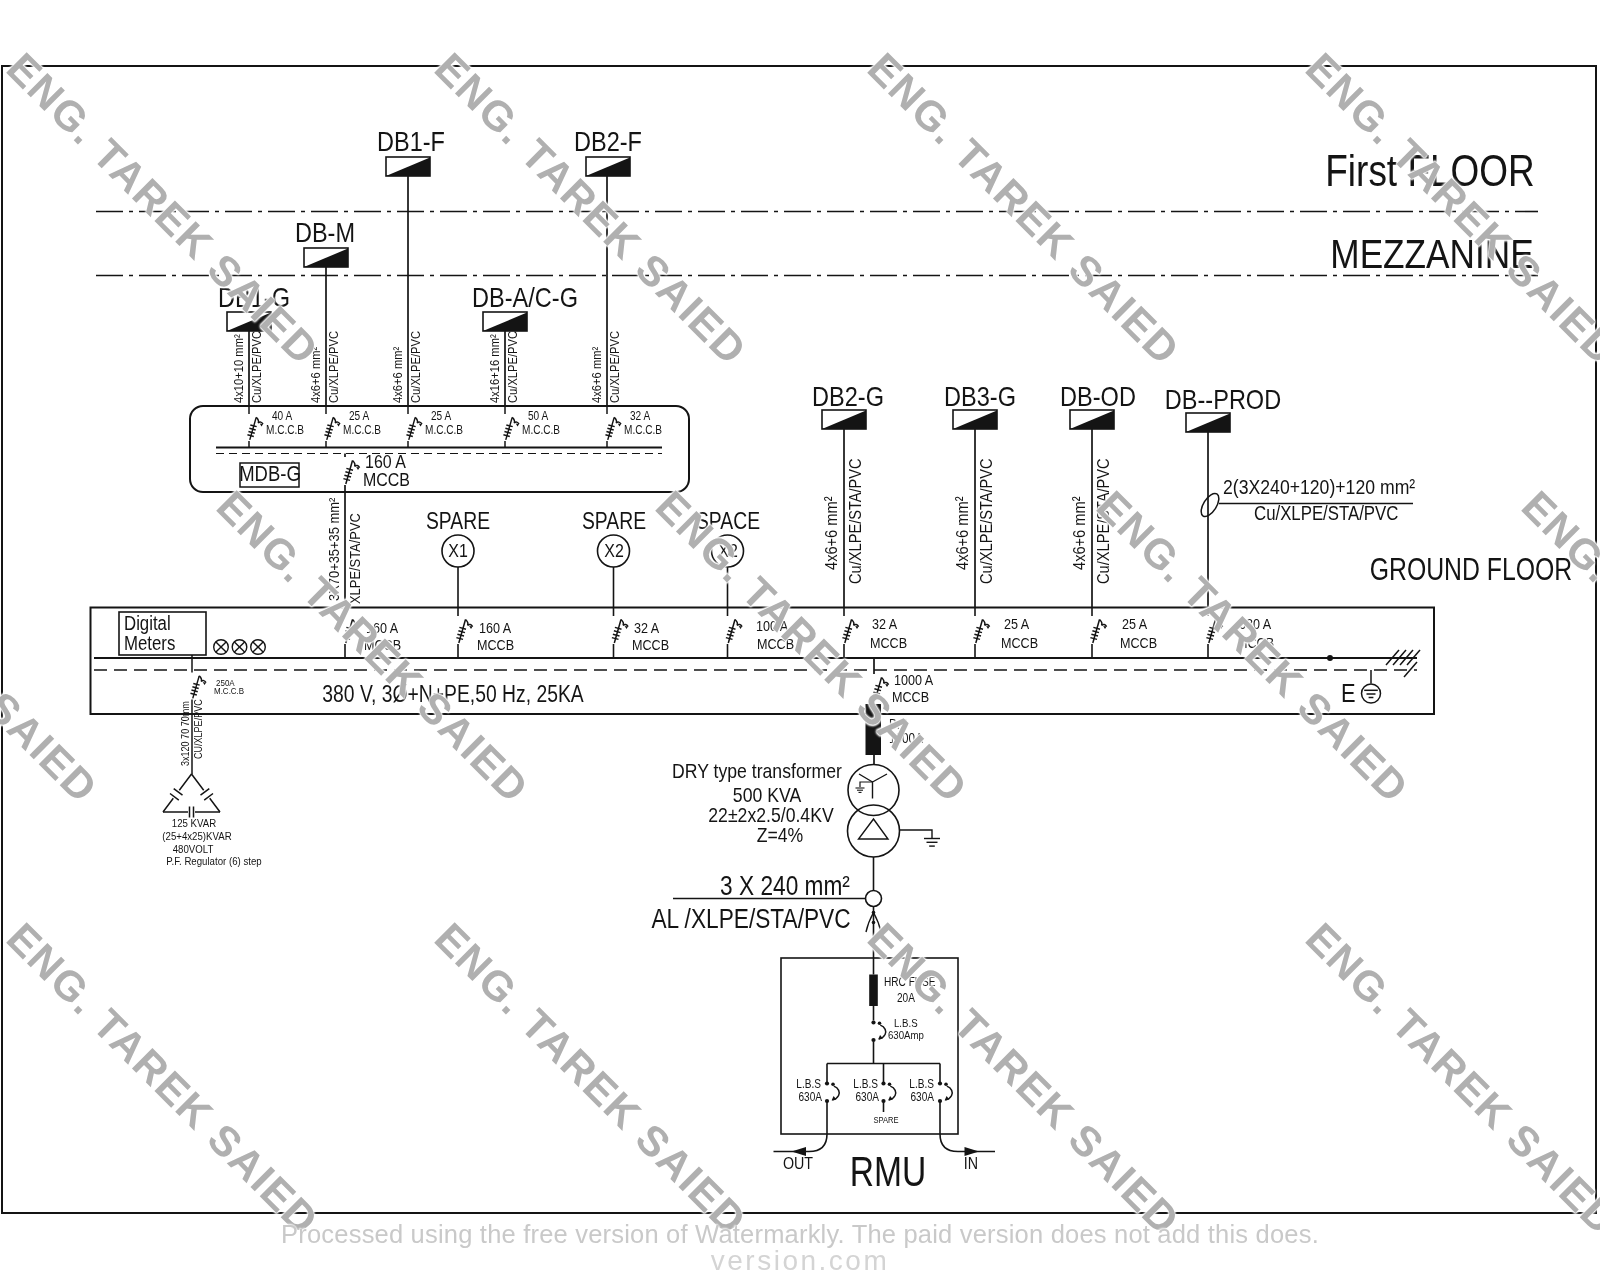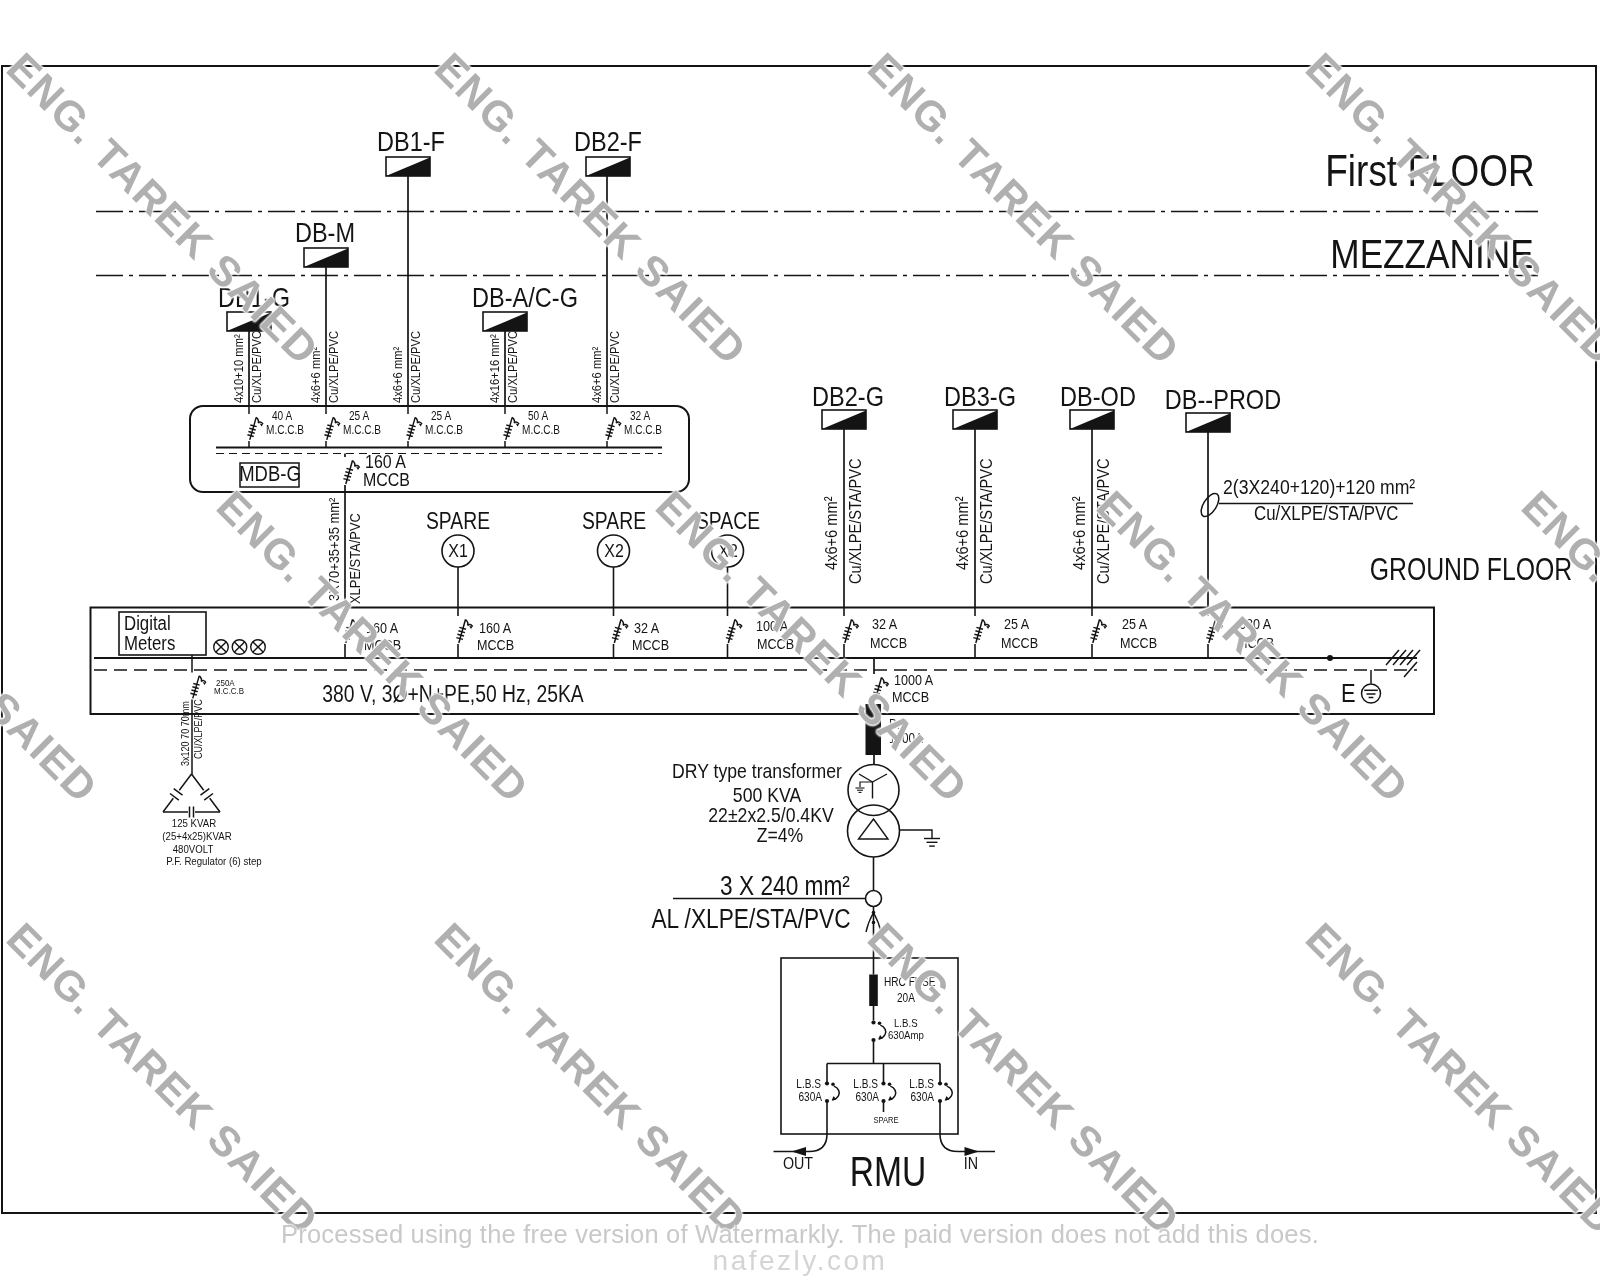--- a/index.html
+++ b/index.html
@@ -411,15 +411,15 @@
     <span class="wm" style="left:1119px;top:484px;">ENG. TAREK SAIED</span>
     <span class="wm" style="left:1544px;top:484px;">ENG. TAREK SAIED</span>
     <span class="wm" style="left:29px;top:916px;">ENG. TAREK SAIED</span>
     <span class="wm" style="left:457px;top:916px;">ENG. TAREK SAIED</span>
     <span class="wm" style="left:890px;top:916px;">ENG. TAREK SAIED</span>
     <span class="wm" style="left:1328px;top:916px;">ENG. TAREK SAIED</span>
   </div>
 
   <div class="foot" style="left:800px;top:1222px;font-size:25.5px;color:#c9c9c9;transform:translateX(-50%);letter-spacing:0.2px;
               text-shadow:0 0 1px #fff,1px 1px 2px #fff,-1px -1px 2px #fff;">Processed using the free version of Watermarkly. The paid version does not add this does.</div>
-  <div class="foot" style="left:800px;top:1247px;font-size:28px;color:#d4d4d4;transform:translateX(-50%);letter-spacing:2.5px;">nafezly.com</div>
+  <div class="foot" style="left:800px;top:1247px;font-size:28px;color:#d4d4d4;transform:translateX(-50%);letter-spacing:2.5px;">version.com</div>
 
 </div>
 
 </body></html>

